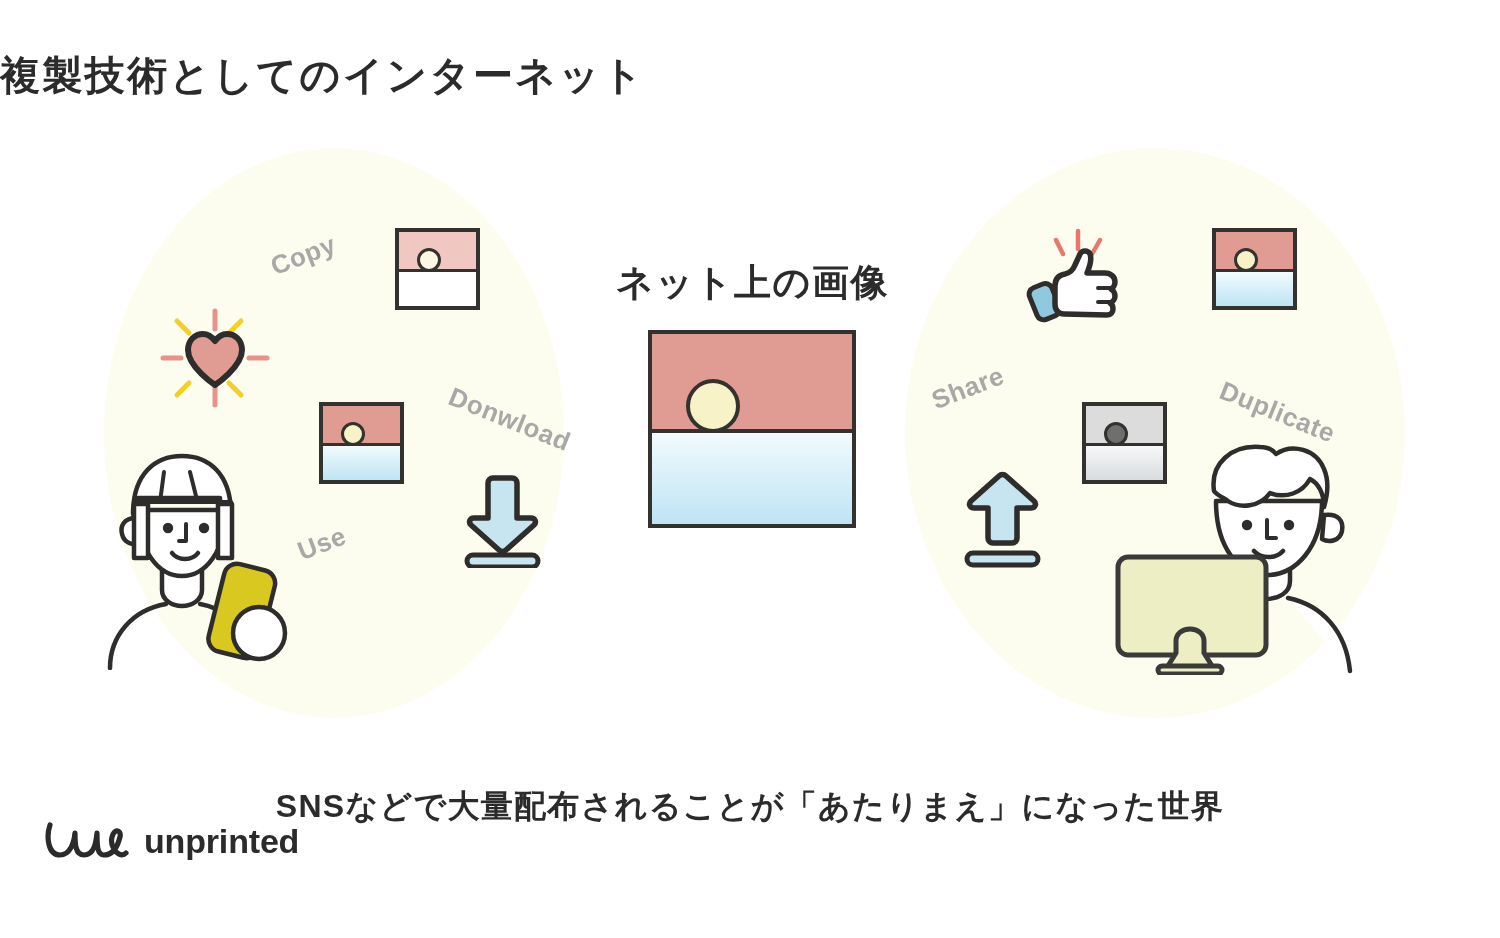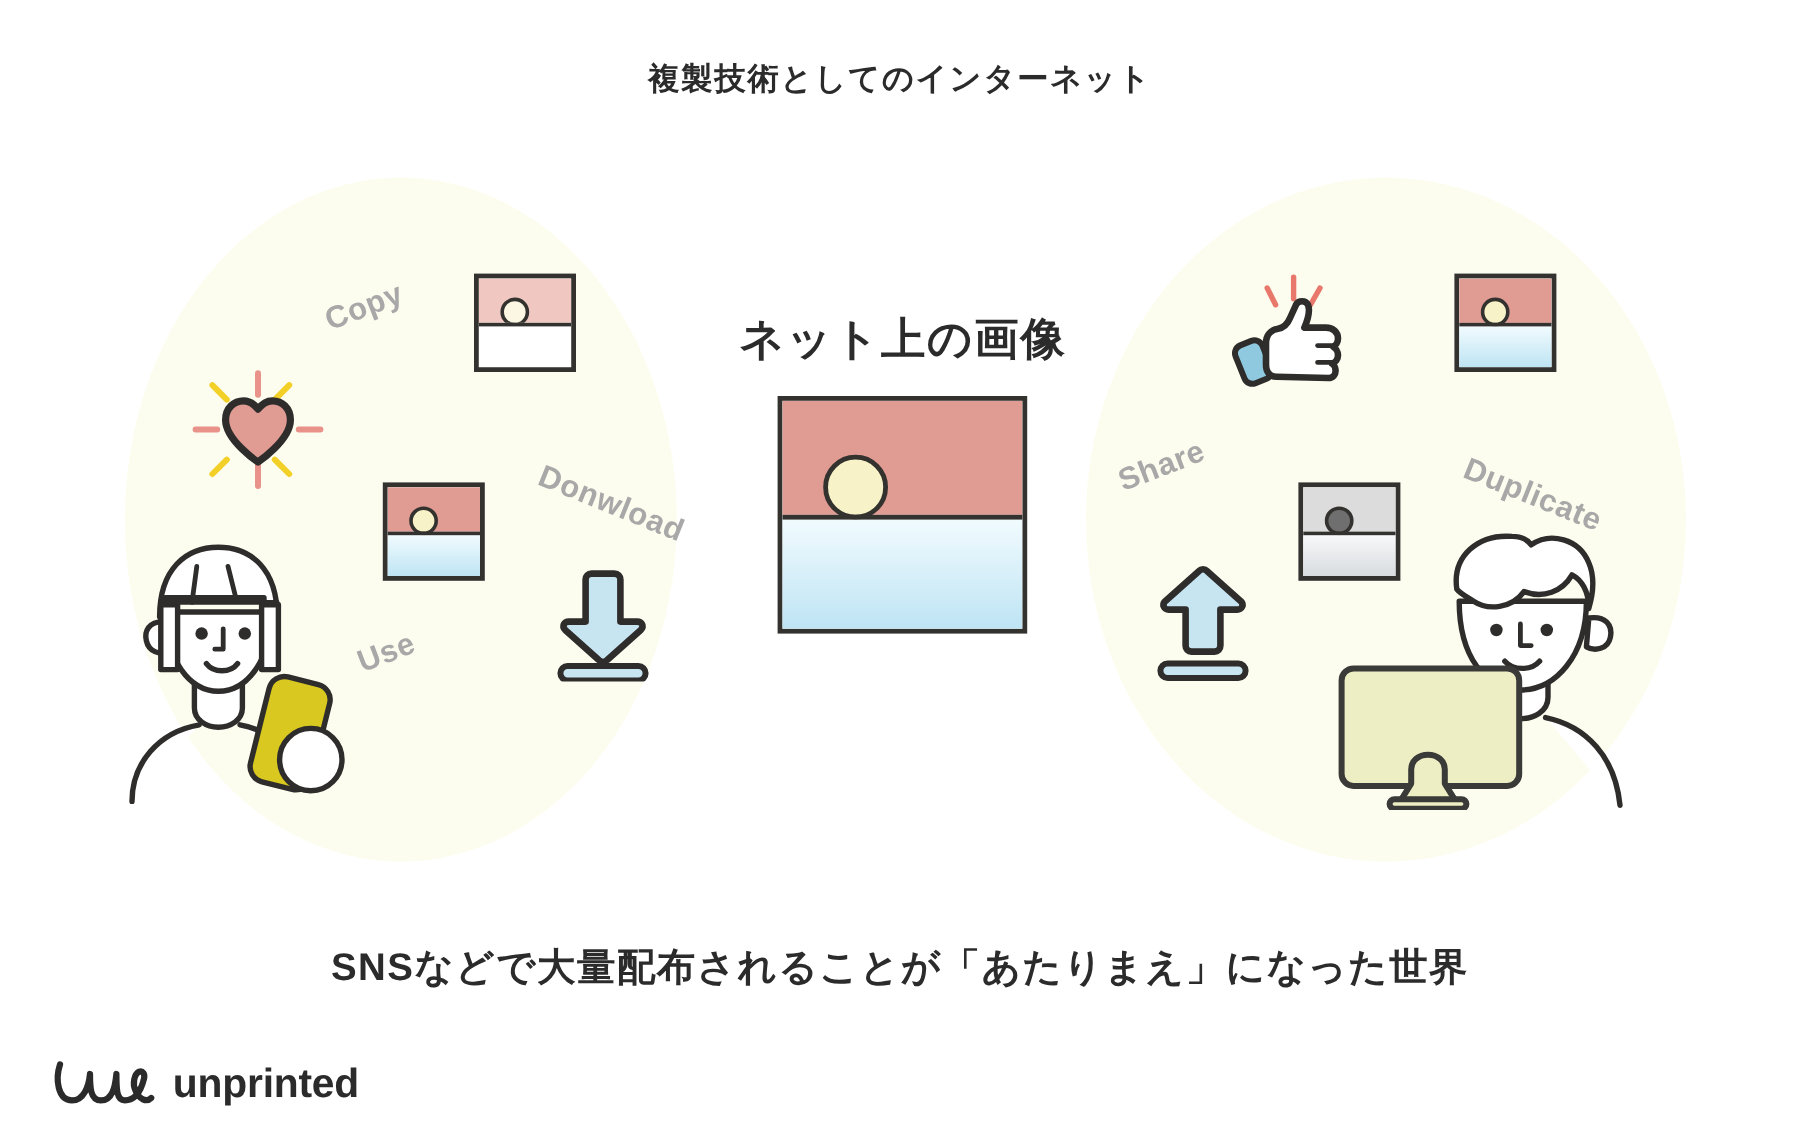--- a/index.html
+++ b/index.html
@@ -15,22 +15,21 @@
     font-family: "Liberation Sans", "DejaVu Sans", sans-serif;
     -webkit-font-smoothing: antialiased;
   }
   #stage { position: absolute; inset: 0; }
 
   
   .title {
     position: absolute;
     left: 0; right: 0;
     top: 48px;
-    text-align: center;
-    font-size: 26px;
+    font-size: 40px;
     font-weight: bold;
     letter-spacing: 0.06em;
     color: #2b2b2b;
     white-space: nowrap;
   }
   .caption {
     position: absolute;
     left: 0; right: 0;
     top: 785px;
     text-align: center;
@@ -133,21 +132,21 @@
   #fig-heart   { left: 155px;  top: 305px; width: 120px; height: 105px; }
   #fig-thumb   { left: 1020px; top: 218px; width: 110px; height: 105px; }
   #fig-dl      { left: 455px;  top: 468px; width: 95px;  height: 100px; }
   #fig-ul      { left: 955px;  top: 468px; width: 95px;  height: 100px; }
   #fig-girl    { left: 100px;  top: 440px; width: 300px; height: 230px; z-index: 5; }
   #fig-boy     { left: 1110px; top: 435px; width: 300px; height: 240px; z-index: 5; }
 
   
   .logo {
     position: absolute;
-    left: 44px; top: 877px;
+    left: 44px; top: 815px;
     display: flex; align-items: center;
     gap: 14px;
     z-index: 6;
   }
   .logo-mark { width: 86px; height: 52px; }
   .logo-text {
     font-size: 34px;
     font-weight: bold;
     color: #2b2b2b;
     letter-spacing: -0.005em;

